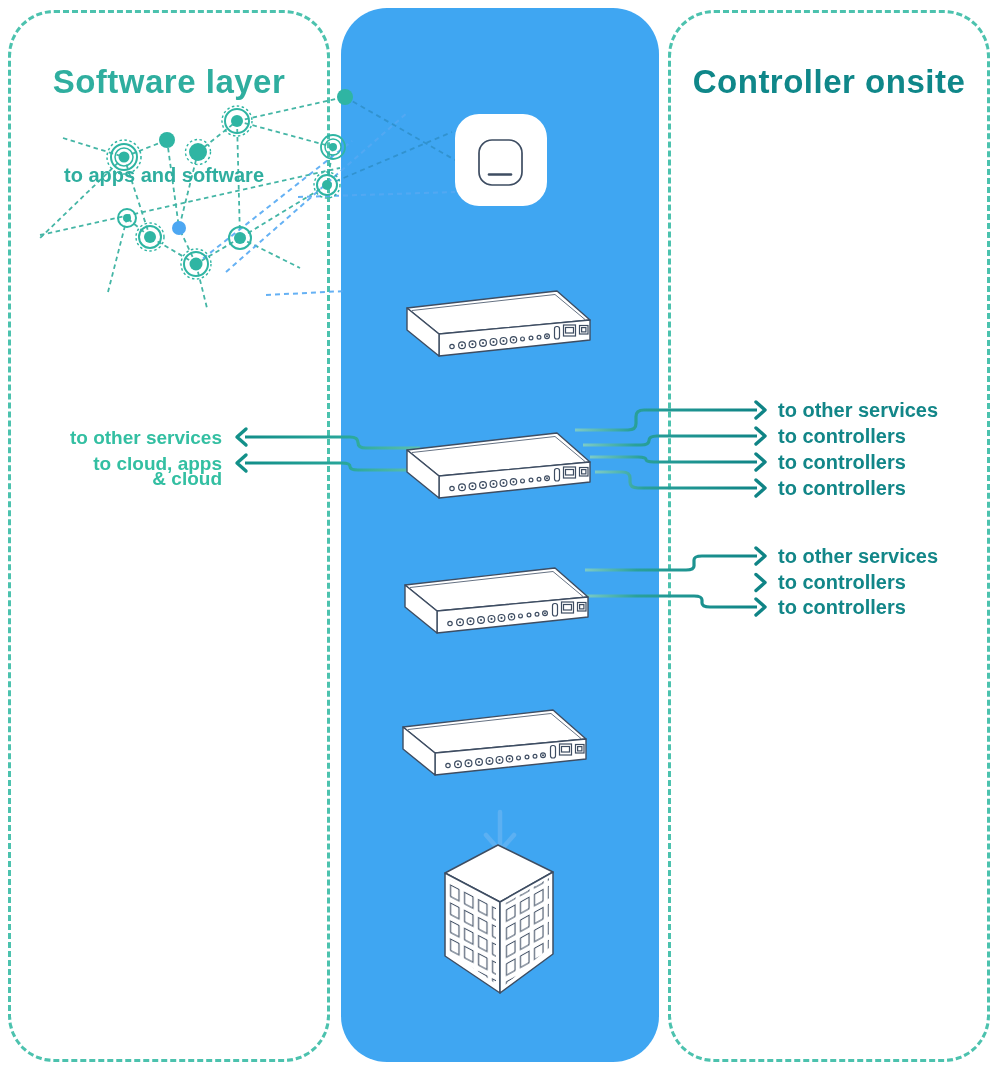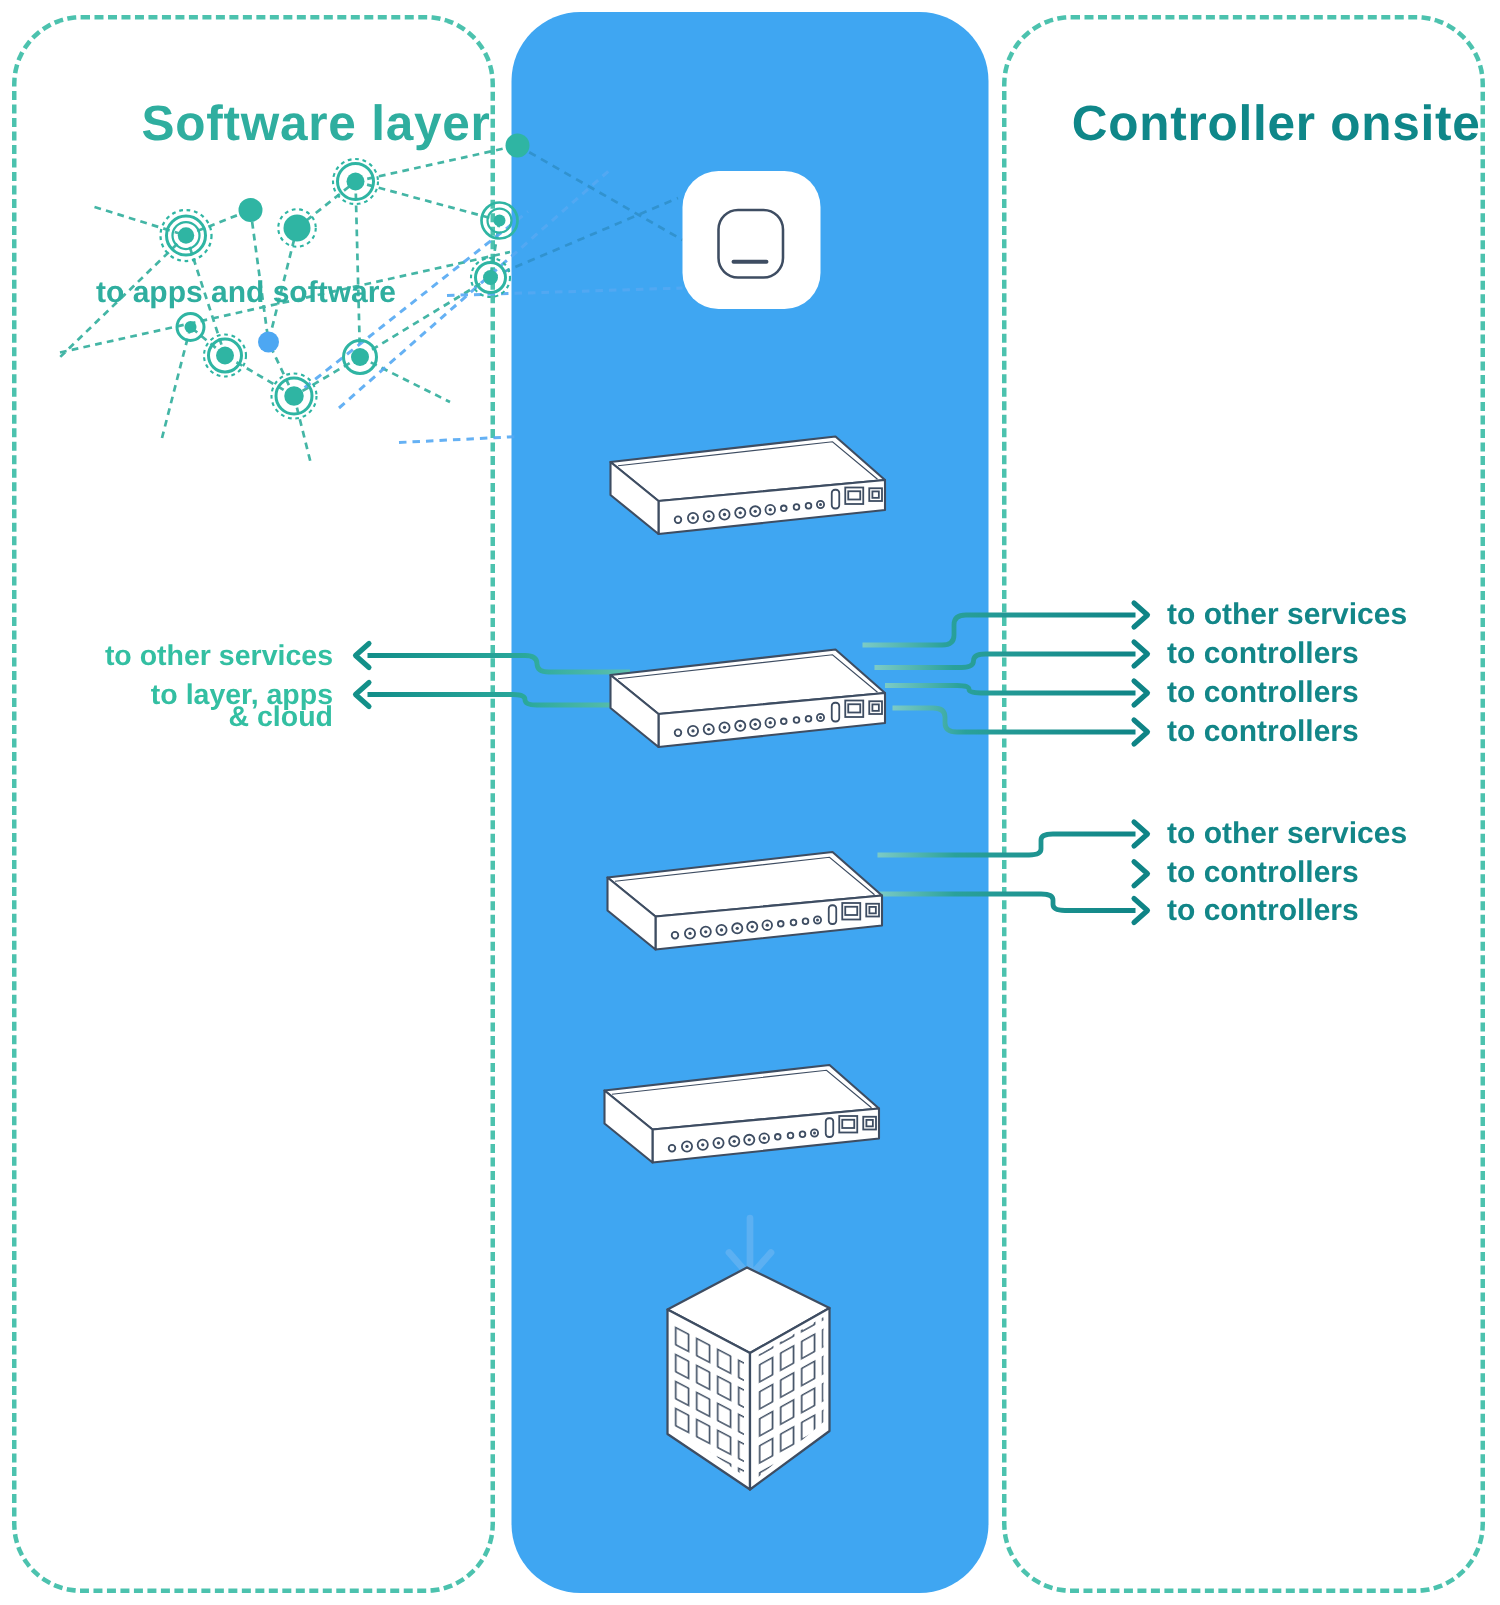--- a/index.html
+++ b/index.html
@@ -4,29 +4,29 @@
 <style>
   html,body{margin:0;padding:0;background:#fff;}
   #canvas{position:relative;width:1000px;height:1070px;background:#fff;overflow:hidden;
           font-family:"Liberation Sans",sans-serif;}
   .panel{position:absolute;top:10px;width:322px;height:1052px;border:3px dashed #4cc2ae;
          border-radius:46px;box-sizing:border-box;}
   #panel-left{left:8px;}
   #panel-right{left:668px;}
   #blue-col{position:absolute;left:341px;top:8px;width:318px;height:1054px;
             border-radius:46px;background:#3fa6f2;}
-  .layer-title{position:absolute;top:50px;width:100%;text-align:right;
+  .layer-title{position:absolute;top:50px;width:100%;text-align:center;
                font-size:33px;font-weight:bold;letter-spacing:.5px;}
   #title-software{color:#2fae9f;}
   #title-controller{color:#0f8789;}
   svg#overlay{position:absolute;left:0;top:0;pointer-events:none;}
   .lbl{position:absolute;font-weight:bold;line-height:21px;white-space:nowrap;}
   .lbl-left{color:#33bfa2;font-size:19px;width:192px;left:30px;text-align:right;}
   .lbl-right{color:#128688;font-size:20px;left:778px;}
-  #graph-label{color:#2fae9f;font-size:20px;left:64px;top:185px;}
+  #graph-label{color:#2fae9f;font-size:20px;left:64px;top:165px;}
 </style>
 </head>
 <body>
 
 <div id="canvas">
 
   <div class="panel" id="panel-left">
     <div class="layer-title" id="title-software">Software layer</div>
   </div>
 
@@ -224,21 +224,21 @@
         <path d="M500,902 L553,872 L553,954 L500,993 Z"></path>
       </g>
       <path d="M449,879 L496,904 L496,984 L449,951 Z" fill="url(#patL)"></path>
       <path d="M504,904 L549,878 L549,948 L504,986 Z" fill="url(#patR)"></path>
     </g>
   </svg>
 
   <div class="lbl" id="graph-label">to apps and software</div>
 
   <div class="lbl lbl-left" style="top:427px">to other services</div>
-  <div class="lbl lbl-left" style="top:453px">to layer, apps</div>
+  <div class="lbl lbl-left" style="top:453px">to cloud, apps</div>
   <div class="lbl lbl-left" style="top:468px">&amp; cloud</div>
 
   <div class="lbl lbl-right" style="top:400px">to other services</div>
   <div class="lbl lbl-right" style="top:426px">to controllers</div>
   <div class="lbl lbl-right" style="top:452px">to controllers</div>
   <div class="lbl lbl-right" style="top:478px">to controllers</div>
 
   <div class="lbl lbl-right" style="top:546px">to other services</div>
   <div class="lbl lbl-right" style="top:572px">to controllers</div>
   <div class="lbl lbl-right" style="top:597px">to controllers</div>

